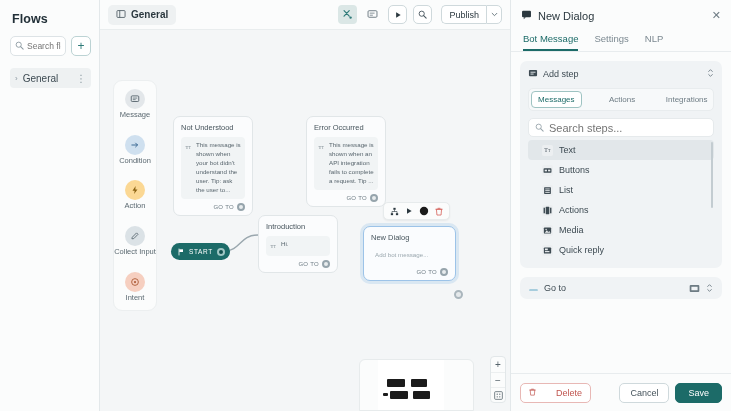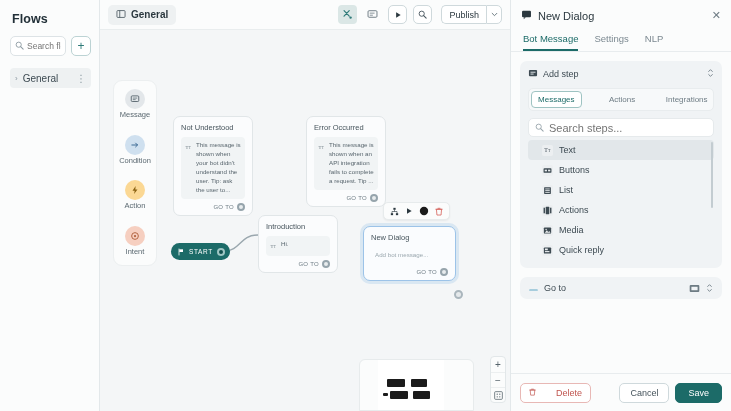--- a/index.html
+++ b/index.html
@@ -292,20 +292,29 @@
         </span>
         <span class="rail-lb">Condition</span>
       </div>
       <div class="rail-item">
         <span class="rail-ic" style="background:#fbd894;">
           <svg width="10" height="10" viewBox="0 0 16 16">
               <polygon points="9,1.5 4,9 7.5,9 6.5,14.5 12,7 8.5,7" fill="#8a6212"></polygon>
             </svg>
         </span>
         <span class="rail-lb">Action</span>
+      </div>
+      <div class="rail-item">
+        <span class="rail-ic" style="background:#dbe2e6;">
+          <svg width="10" height="10" viewBox="0 0 16 16">
+              <path d="M3 12.5 L3.6 10 L10.5 3 L12.8 5.3 L6 12.2 Z" fill="none" stroke="#5a6870" stroke-width="1.4" stroke-linejoin="round"></path>
+            </svg>
+        </span>
+        <span class="rail-lb">Collect
+Input</span>
       </div>
       <div class="rail-item">
         <span class="rail-ic" style="background:#f6cfc0;">
           <svg width="10" height="10" viewBox="0 0 16 16">
               <circle cx="8" cy="8" r="5.4" fill="none" stroke="#b0603c" stroke-width="1.5"></circle>
               <circle cx="8" cy="8" r="1.8" fill="#b0603c"></circle>
             </svg>
         </span>
         <span class="rail-lb">Intent</span>
       </div>

